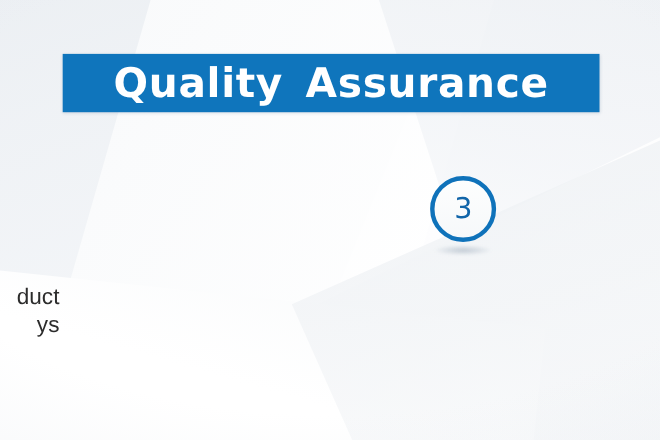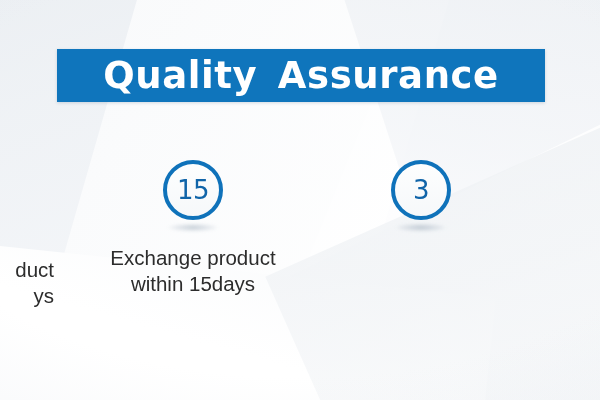--- a/index.html
+++ b/index.html
@@ -202,30 +202,20 @@
   <div class="facet facet-e"></div>
   <div class="facet facet-f"></div>
   <div class="bg-layer bg-vignette"></div>
 
   <div id="title-banner" style="background: rgb(15, 117, 188);">
     <span id="title-text" style="color: rgb(255, 255, 255);">Quality Assurance</span>
   </div>
 
   <div id="features">
 
-    <div class="feature" id="feature-0" style="left: 193px;">
-      <div class="badge-wrap">
-        <div class="badge-shadow"></div>
-        <div class="badge" style="border-color: rgb(15, 114, 186);">
-          <span class="badge-num" style="color: rgb(17, 101, 169);">15</span>
-        </div>
-      </div>
-      <div class="feature-caption" style="color: rgb(44, 44, 44);">Exchange product
-within 15days</div>
-    </div>
 
     <div class="feature" id="feature-1" style="left: 421px;">
       <div class="badge-wrap">
         <div class="badge-shadow"></div>
         <div class="badge" style="border-color: rgb(15, 114, 186);">
           <span class="badge-num" style="color: rgb(17, 101, 169);">3</span>
         </div>
       </div>
     </div>
 

